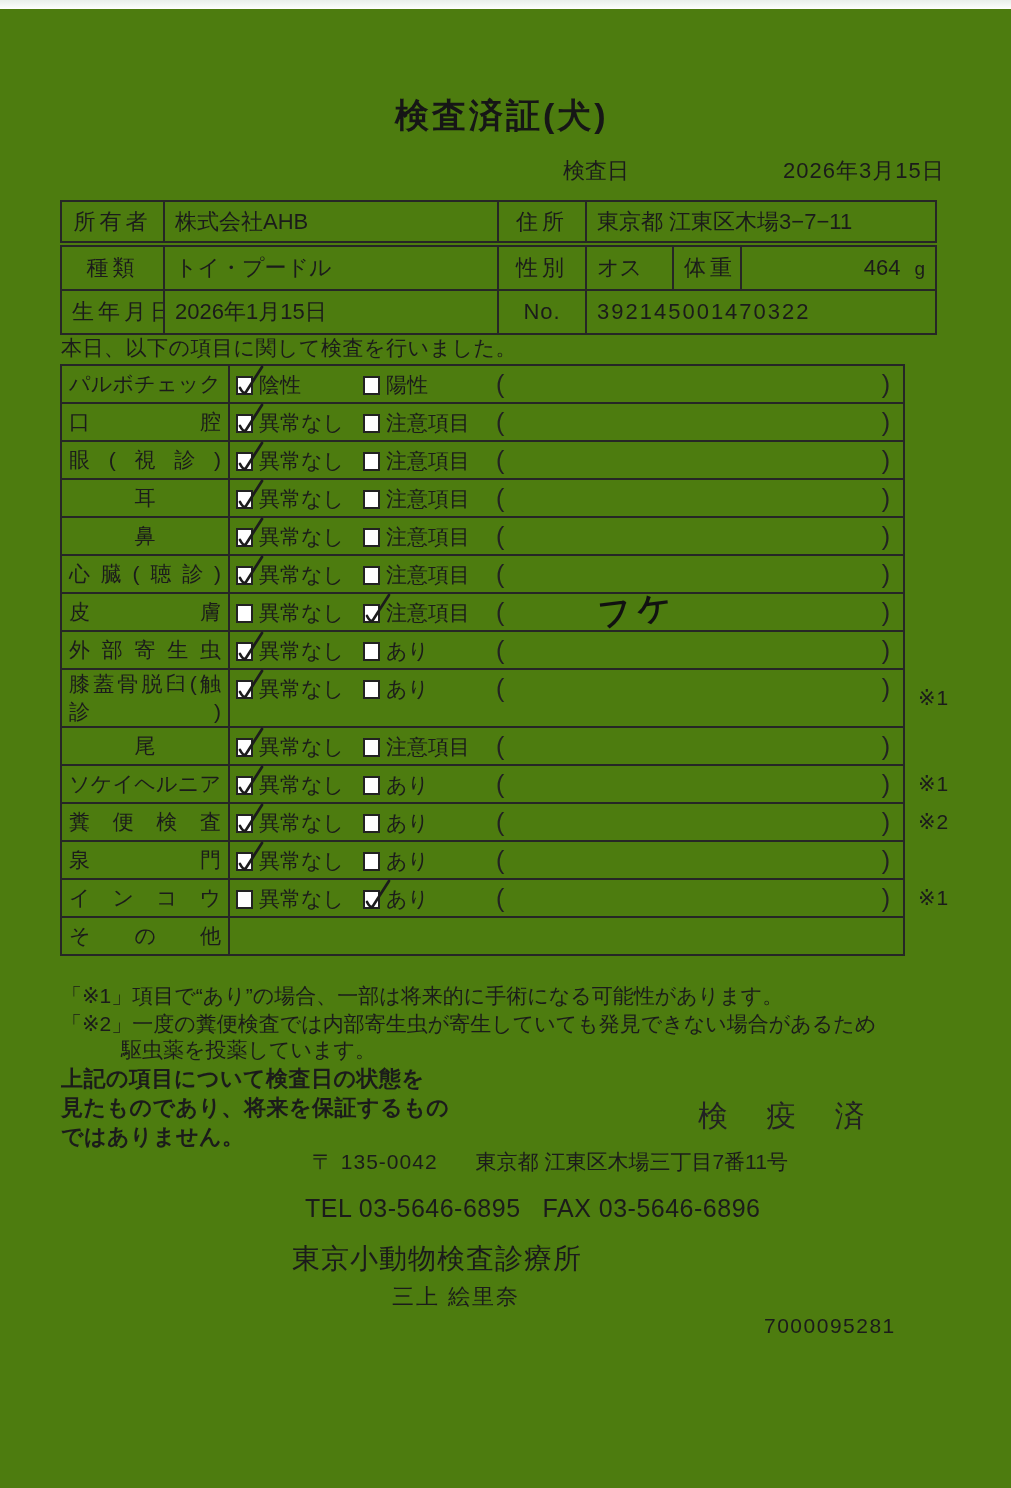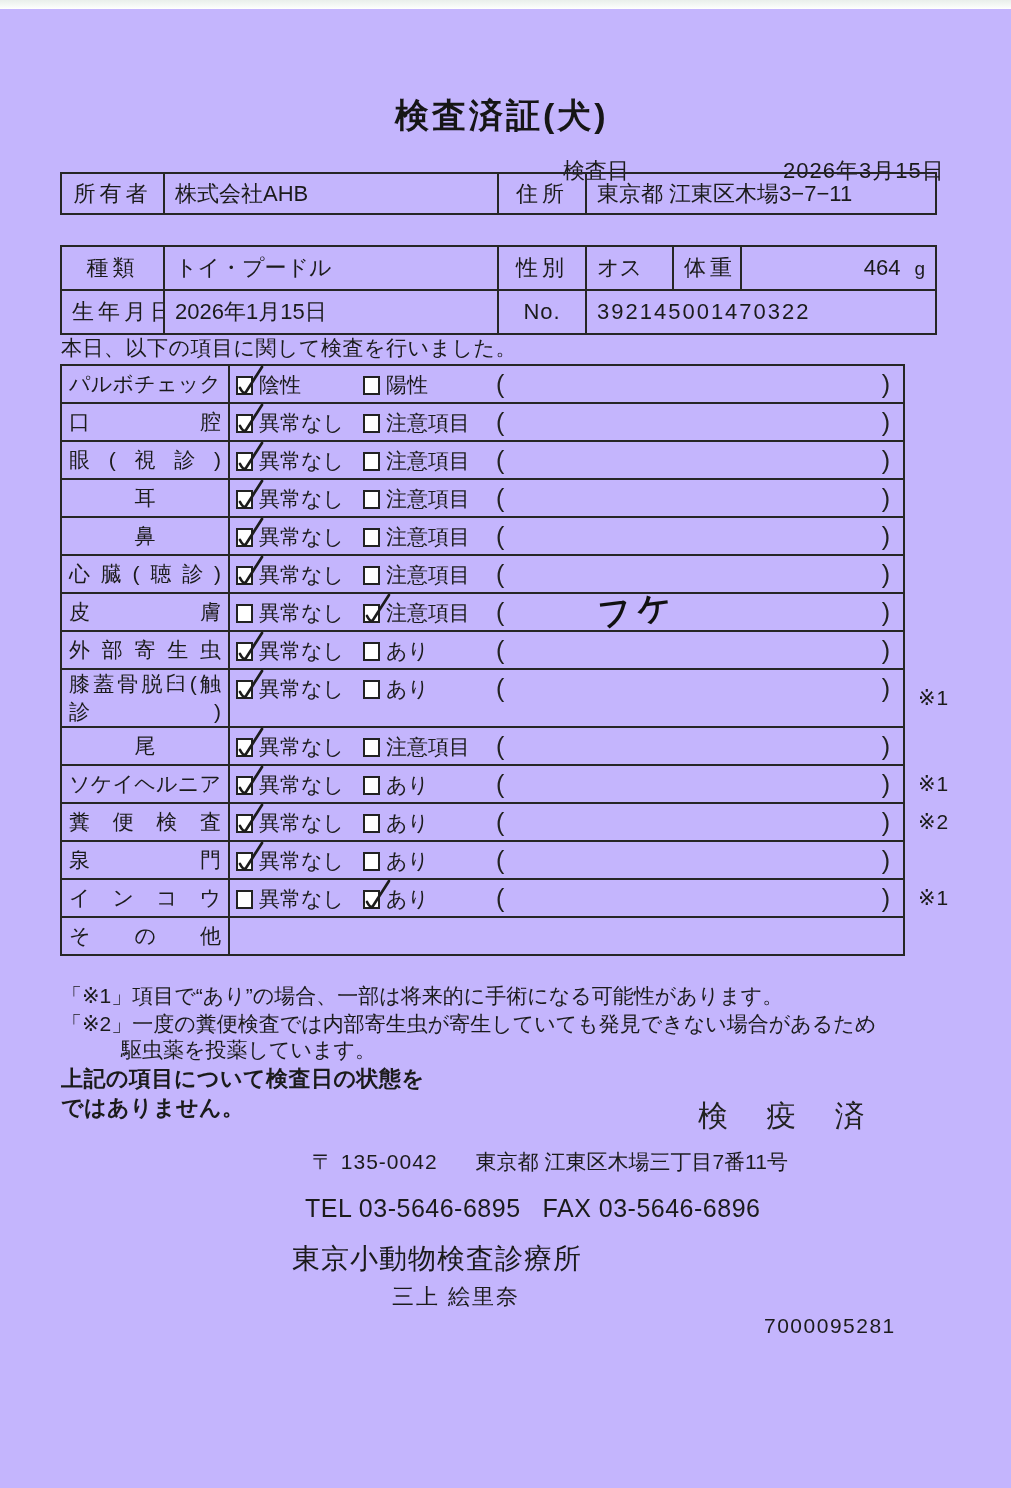--- a/index.html
+++ b/index.html
@@ -1,37 +1,37 @@
 <!DOCTYPE html>
 <html><head>
 <meta charset="utf-8">
 <style>
   * { margin:0; padding:0; box-sizing:border-box; }
   html,body { background:#ffffff; }
   body { font-family:"Liberation Sans","DejaVu Sans",sans-serif; color:#1b1b1b; }
   .page {
-    position:relative; width:1011px; height:1488px; background:#c4b5fd;
+    position:relative; width:1011px; height:1488px; background:#4d7c0f;
     overflow:hidden;
   }
   .scan-edge {
     position:absolute; top:0; left:0; width:100%; height:9px;
     background:linear-gradient(180deg,#e9efeb 0%,#f7faf8 70%,#ffffff 100%);
   }
   .doc-title {
     position:absolute; top:93px; left:395px;
     font-size:34px; font-weight:600; letter-spacing:3px; color:#161616;
   }
   .insp-date-label { position:absolute; top:156px; left:563px; font-size:22px; }
   .insp-date-value { position:absolute; top:156px; left:783px; font-size:22px; letter-spacing:1px; }
 
   
   table.hdr { position:absolute; border-collapse:collapse; table-layout:fixed; }
   table.hdr td { border:2px solid #262626; font-size:22px; padding:0 10px; height:41px; overflow:hidden; white-space:nowrap; }
   td.lbl { text-align:center; letter-spacing:4px; padding:0 4px; }
-  #owner-table { left:60px; top:172px; width:875px; }
+  #owner-table { left:60px; top:200px; width:875px; }
   #animal-table { left:60px; top:245px; width:875px; }
   #animal-table td { height:44px; }
   td.weight-val { text-align:right; }
   td.weight-val .unit { font-size:19px; margin-left:14px; }
   td.no-lbl { text-align:center; letter-spacing:1px; font-size:20px; }
   td.num { letter-spacing:2px; }
 
   .intro-line { position:absolute; left:61px; top:334px; font-size:21px; letter-spacing:0.5px; }
 
   
@@ -449,20 +449,21 @@
         </tr>
       </tbody>
   </table>
 
   <div class="footnote fn1">「※1」項目で“あり”の場合、一部は将来的に手術になる可能性があります。</div>
   <div class="footnote fn2">「※2」一度の糞便検査では内部寄生虫が寄生していても発見できない場合があるため</div>
   <div class="footnote fn3">駆虫薬を投薬しています。</div>
 
   <div class="statement">
     <div>上記の項目について検査日の状態を</div>
+    <div>見たものであり、将来を保証するもの</div>
     <div>ではありません。</div>
   </div>
 
   <div class="stamp">検 疫 済</div>
 
   <div class="addr-line">
     <span class="postal">〒 135-0042</span><span>東京都 江東区木場三丁目7番11号</span>
   </div>
   <div class="tel-line">
     <span>TEL 03-5646-6895</span><span class="fax">FAX 03-5646-6896</span>

